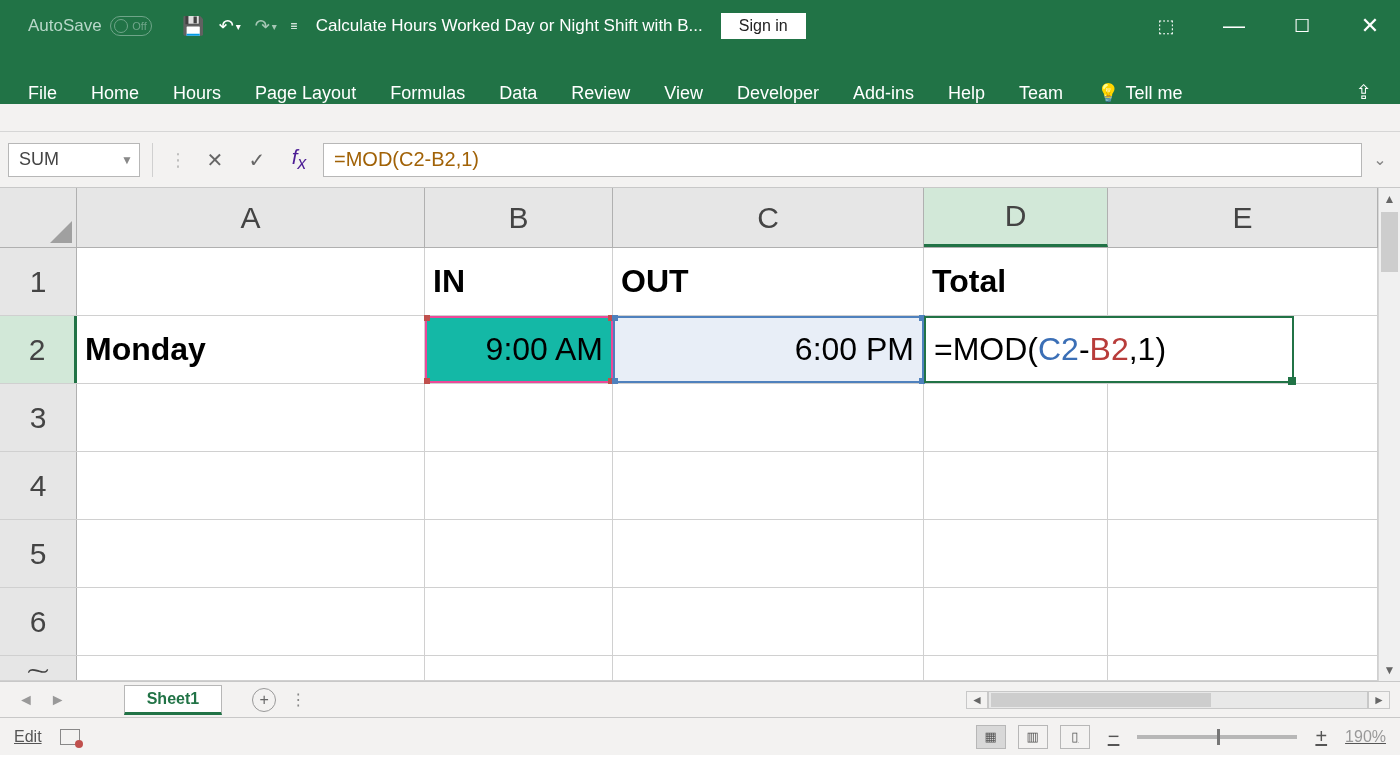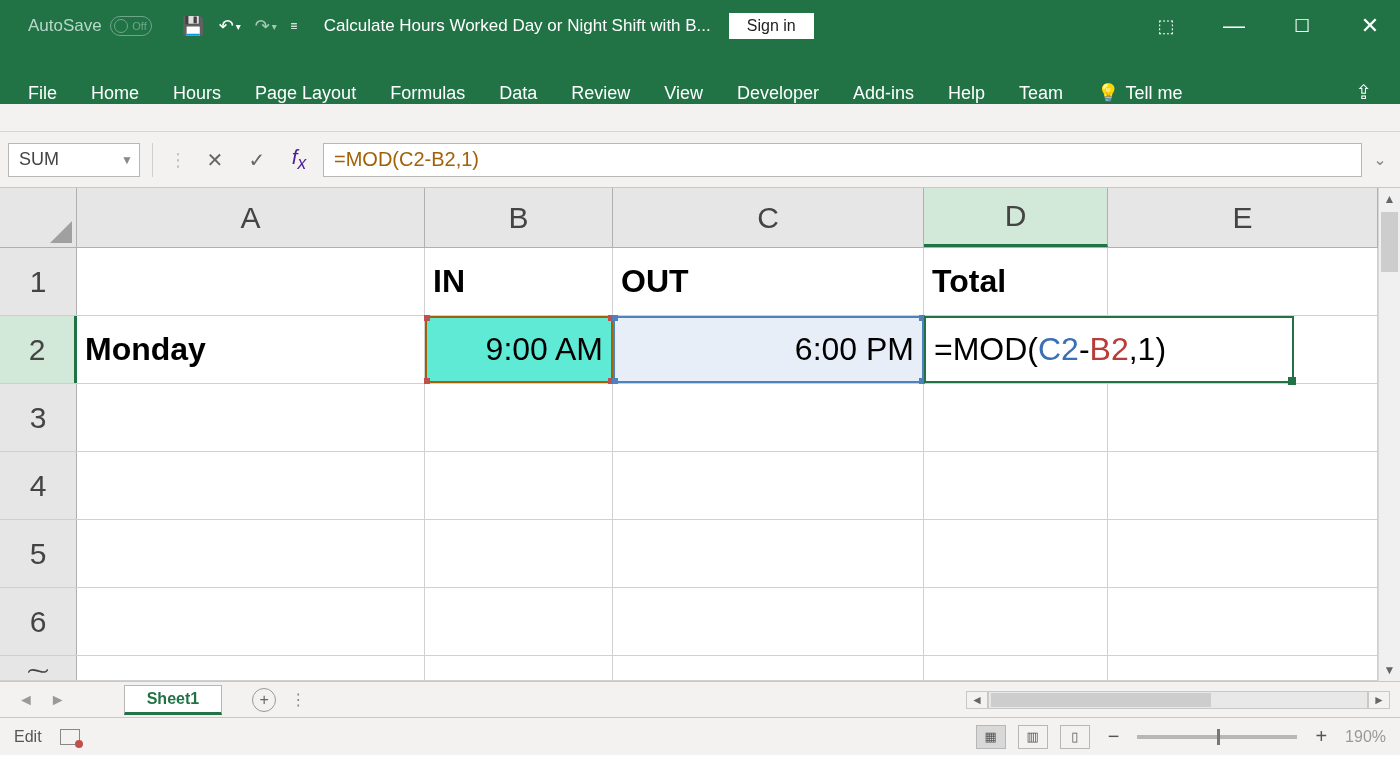--- a/index.html
+++ b/index.html
@@ -4,21 +4,21 @@
 <style>
 * { box-sizing: border-box; margin: 0; padding: 0; font-family: "Segoe UI", Arial, sans-serif; }
 html, body { width: 1400px; height: 783px; overflow: hidden; background: #fff; }
 
 .titlebar { height: 52px; background: #217346; display: flex; align-items: center; padding: 0 10px; color: #fff; }
 .autosave { display: flex; align-items: center; gap: 8px; margin-left: 18px; color: #b8d8c9; font-size: 17px; }
 .autosave-toggle { width: 42px; height: 20px; border: 1px solid #6fa589; border-radius: 10px; display: flex; align-items: center; justify-content: flex-end; padding: 0 4px; font-size: 11px; color: #6fa589; position: relative; }
 .autosave-toggle::before { content:""; width: 12px; height: 12px; border-radius: 50%; border: 1px solid #6fa589; position: absolute; left: 3px; }
 .tb-btn { width: 36px; height: 36px; display: flex; align-items: center; justify-content: center; color: #fff; }
 .tb-ico { font-size: 18px; }
-.title-text { flex: 0 0 auto; margin-left: 20px; font-size: 17px; color: #fff; white-space: nowrap; overflow: hidden; text-overflow: ellipsis; max-width: 490px; }
+.title-text { flex: 0 0 auto; margin-left: 12px; font-size: 17px; color: #fff; white-space: nowrap; overflow: hidden; text-overflow: ellipsis; max-width: 490px; }
 .signin-btn { background: #fff; color: #222; padding: 4px 18px; font-size: 16px; margin-left: 18px; }
 .tb-right { margin-left: auto; display: flex; align-items: center; gap: 28px; }
 .win-btn { width: 40px; height: 40px; display: flex; align-items: center; justify-content: center; color: #fff; }
 
 .ribbon-tabs { height: 52px; background: #217346; display: flex; align-items: flex-end; padding: 0 28px; gap: 34px; color: #fff; font-size: 18px; }
 .ribbon-tab { cursor: pointer; }
 .tellme { display: flex; align-items: center; gap: 6px; }
 .share-icon { margin-left: auto; }
 
 .ribbon-body { height: 28px; background: #f3f2f1; border-bottom: 1px solid #d6d6d6; }
@@ -41,21 +41,21 @@
 .col-h { background: #e6e6e6; border-right: 1px solid #b0b0b0; display: flex; align-items: center; justify-content: center; font-size: 30px; color: #444; }
 .col-h.active { background: #d2e8d8; border-bottom: 3px solid #217346; }
 
 .row { display: flex; height: 68px; border-bottom: 1px solid #d0d0d0; }
 .row-h { width: 77px; background: #e6e6e6; border-right: 1px solid #b0b0b0; display: flex; align-items: center; justify-content: center; font-size: 30px; color: #444; }
 .row-h.active { background: #d2e8d8; border-right: 3px solid #217346; }
 .cell { border-right: 1px solid #d0d0d0; display: flex; align-items: center; padding: 0 8px; font-size: 32px; color: #000; position: relative; }
 .bold { font-weight: 700; }
 .right { justify-content: flex-end; }
 
-.ref-red { border: 2px solid #a16207; background: #5eead4; }
+.ref-red { border: 2px solid #ec4899; background: #14b8a6; }
 .ref-red::before,.ref-red::after,.ref-red .h1,.ref-red .h2 { content:""; position:absolute; width:6px; height:6px; background:#c0504d; }
 .ref-red::before{top:-3px;left:-3px} .ref-red::after{top:-3px;right:-3px}
 .ref-red .h1{bottom:-3px;left:-3px} .ref-red .h2{bottom:-3px;right:-3px}
 
 .ref-blue { border: 2px solid #4f81bd; background: #e8eef7; }
 .ref-blue::before,.ref-blue::after,.ref-blue .h1,.ref-blue .h2 { content:""; position:absolute; width:6px; height:6px; background:#4f81bd; }
 .ref-blue::before{top:-3px;left:-3px} .ref-blue::after{top:-3px;right:-3px}
 .ref-blue .h1{bottom:-3px;left:-3px} .ref-blue .h2{bottom:-3px;right:-3px}
 
 .active-cell { border: 2.5px solid #217346; }
@@ -71,21 +71,21 @@
 .sheet-tabs { height: 36px; background: #f3f2f1; border-top: 1px solid #c8c8c8; display:flex; align-items:center; padding: 0 10px; font-size: 16px; }
 .st-nav { color:#999; padding: 0 8px; }
 .st-tab { background:#fff; border:1px solid #b7b7b7; border-bottom:3px solid #217346; padding: 4px 22px; color:#217346; font-weight:600; margin-left:50px;}
 .st-add { margin-left: 30px; color:#666; width:24px; height:24px; border:1px solid #999; border-radius:50%; display:flex; align-items:center; justify-content:center;}
 .st-hscroll { margin-left:auto; display:flex; align-items:center; gap:0; }
 .st-hscroll .track { width: 380px; height:18px; background:#e8e8e8; border:1px solid #c8c8c8; position:relative;}
 .st-hscroll .thumb { position:absolute; left:2px; top:1px; height:14px; width:220px; background:#cdcdcd;}
 .st-hscroll .arrow { width:22px; height:18px; border:1px solid #c8c8c8; display:flex; align-items:center; justify-content:center; color:#666; font-size:12px;}
 .st-split { color:#888; padding:0 14px; }
 
-.statusbar { height: 38px; background:#f3f2f1; border-top:1px solid #c8c8c8; display:flex; align-items:center; padding: 0 14px; font-size:16px; color:#555;}
+.statusbar { height: 38px; background:#f3f2f1; border-top:1px solid #c8c8c8; display:flex; align-items:center; padding: 0 14px; font-size:16px; color:#555;text-decoration:underline;}
 .sb-left { display:flex; align-items:center; gap:18px;}
 .sb-right { margin-left:auto; display:flex; align-items:center; gap:12px;}
 .view-btn { width:30px; height:24px; border:1px solid #b7b7b7; display:flex; align-items:center; justify-content:center; font-size:13px; color:#555;}
 .view-btn.active { background:#d8d8d8;}
 .zoom-slider { width:160px; height:4px; background:#b7b7b7; position:relative;}
 .zoom-slider::after{content:""; position:absolute; left:50%; top:-6px; width:3px; height:16px; background:#777;}
 .zoom-minus,.zoom-plus{ color:#555; font-size:20px; padding:0 6px;}
 .zoom-pct { color:#999; }
 .macro-ico { width:20px; height:16px; border:1px solid #888; position:relative;}
 .macro-ico::after{content:""; position:absolute; right:-4px; bottom:-4px; width:8px; height:8px; background:#c0504d; border-radius:50%;}

